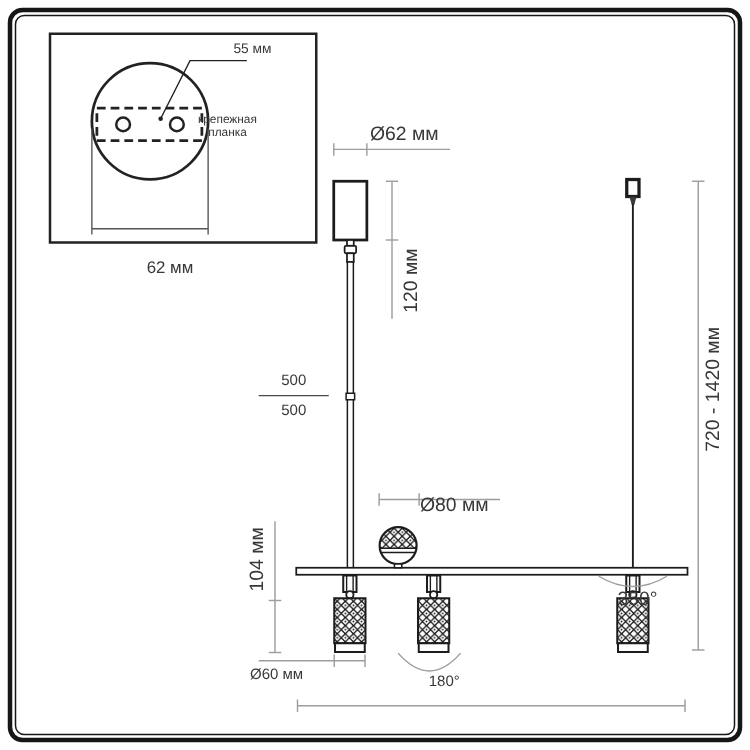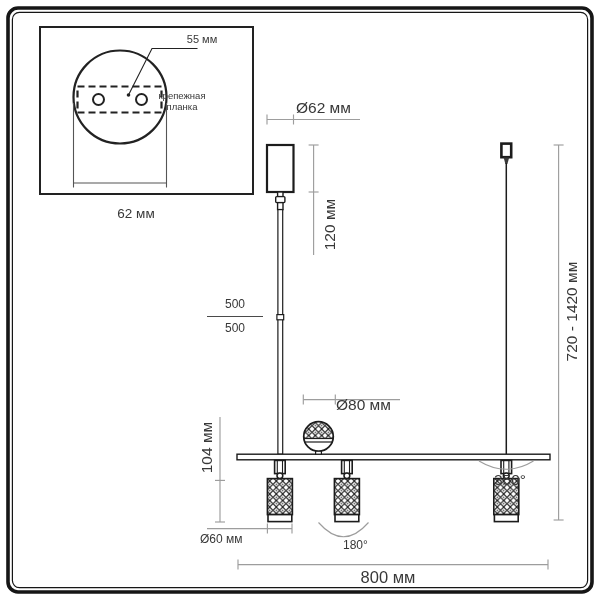--- a/index.html
+++ b/index.html
@@ -158,16 +158,15 @@
   <div class="lbl rot f155" style="left:299.8px;top:215.5px;width:58px;height:17px;">120 мм</div>
   <div class="frac">
     <div class="top">500</div>
     <div class="bot">500</div>
   </div>
   <div class="lbl f155" style="left:336px;top:396px;">Ø80 мм</div>
   <div class="lbl rot f155" style="left:176.5px;top:439px;width:58px;height:17px;">104 мм</div>
   <div class="lbl f16" style="left:200px;top:532px;">Ø60 мм</div>
   <div class="lbl f16" style="left:343px;top:538px;">180°</div>
   <div class="lbl f155" style="left:452px;top:471px;margin-left:42px;">350°</div>
-  <div class="lbl center f165" style="left:338px;top:568px;width:100px;">800 мм</div>
   <div class="lbl rot f155" style="left:514.5px;top:302.5px;width:112px;height:17px;">720 - 1420 мм</div>
 
 </div>
 
 </body></html>

